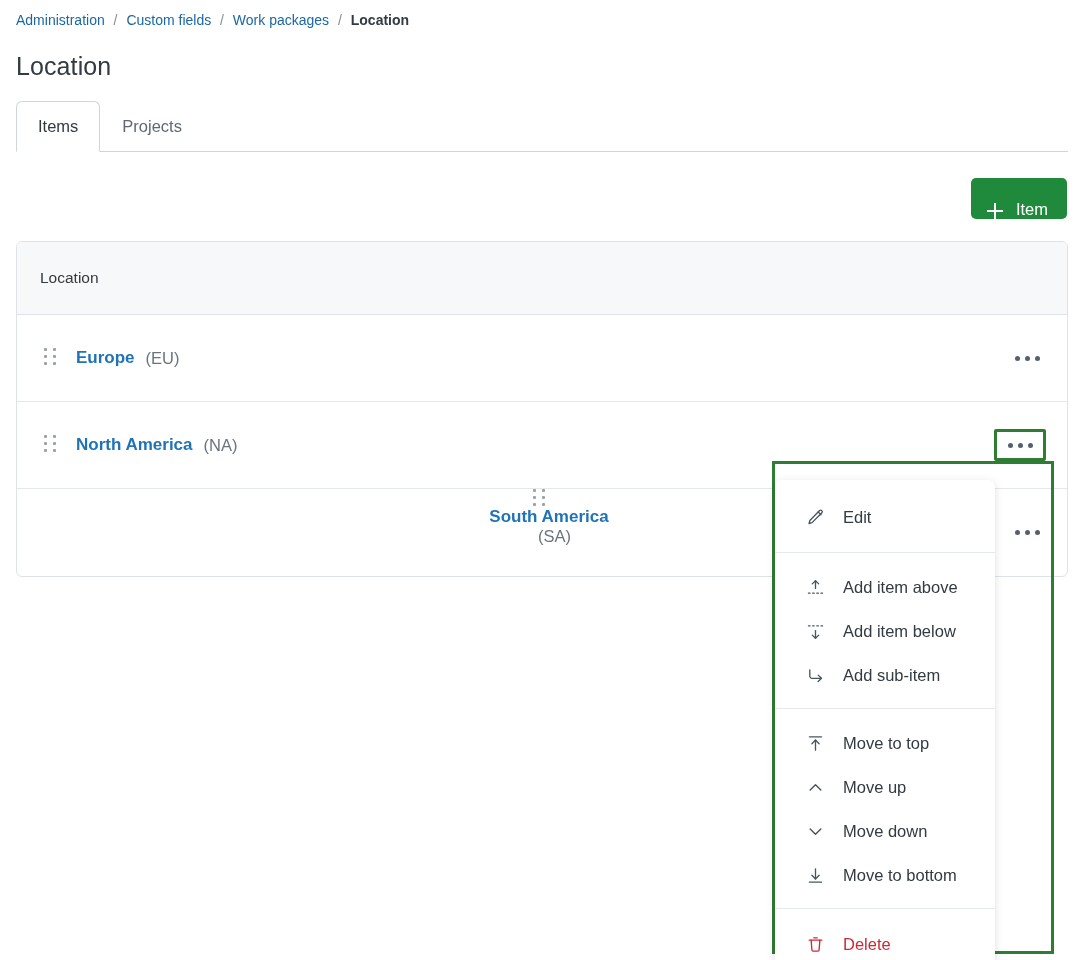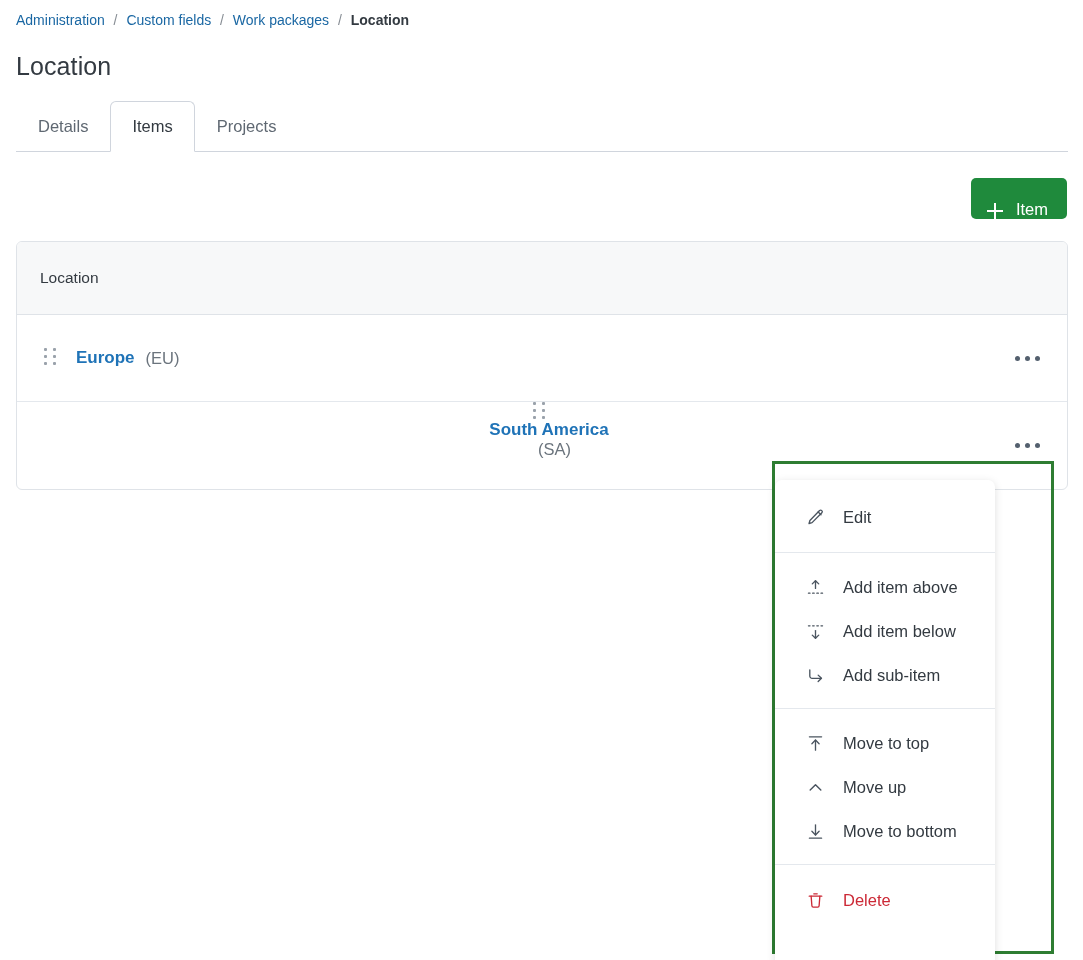--- a/index.html
+++ b/index.html
@@ -177,21 +177,20 @@
     <a>Custom fields</a>
     <span class="sep">/</span>
     <a>Work packages</a>
     <span class="sep">/</span>
     <span class="current">Location</span>
   </nav>
 
   <h1 class="page-title">Location</h1>
 
   <div class="tabs">
-    <div class="tab">Details</div>
     <div class="tab active">Items</div>
     <div class="tab">Projects</div>
   </div>
 
   <button class="btn-add">
     <span class="plus"></span>
     <span>Item</span>
   </button>
 
   <div class="table">
@@ -210,20 +209,37 @@
       </span>
       <a class="row-link">Europe</a>
       <span class="row-code">(EU)</span>
       <button class="row-menu-btn">
         <i></i>
           <i></i>
           <i></i>
       </button>
     </div>
 
+    <div class="row">
+      <span class="drag-handle">
+        <i></i>
+          <i></i>
+          <i></i>
+          <i></i>
+          <i></i>
+          <i></i>
+      </span>
+      <a class="row-link">North America</a>
+      <span class="row-code">(NA)</span>
+      <button class="row-menu-btn focused">
+        <i></i>
+          <i></i>
+          <i></i>
+      </button>
+    </div>
 
     <div class="row">
       <span class="drag-handle">
         <i></i>
           <i></i>
           <i></i>
           <i></i>
           <i></i>
           <i></i>
       </span>
@@ -298,20 +314,28 @@
         <button class="menu-item">
           <span class="mi-icon">
             <svg width="19" height="19" viewBox="0 0 20 20" fill="none" stroke="currentColor" stroke-width="1.5" stroke-linecap="round" stroke-linejoin="round">
               <path d="M4.4 12.6L10 7l5.6 5.6"></path>
             </svg>
           </span>
           <span>Move up</span>
         </button>
         <button class="menu-item">
           <span class="mi-icon">
+            <svg width="19" height="19" viewBox="0 0 20 20" fill="none" stroke="currentColor" stroke-width="1.5" stroke-linecap="round" stroke-linejoin="round">
+              <path d="M4.4 7.4L10 13l5.6-5.6"></path>
+            </svg>
+          </span>
+          <span>Move down</span>
+        </button>
+        <button class="menu-item">
+          <span class="mi-icon">
             <svg width="19" height="19" viewBox="0 0 20 20" fill="none" stroke="currentColor" stroke-width="1.4" stroke-linecap="round" stroke-linejoin="round">
               <path d="M10 3v10.6"></path>
               <path d="M6.2 9.8L10 13.6l3.8-3.8"></path>
               <path d="M3.6 17h12.8"></path>
             </svg>
           </span>
           <span>Move to bottom</span>
         </button>
       </div>
 

